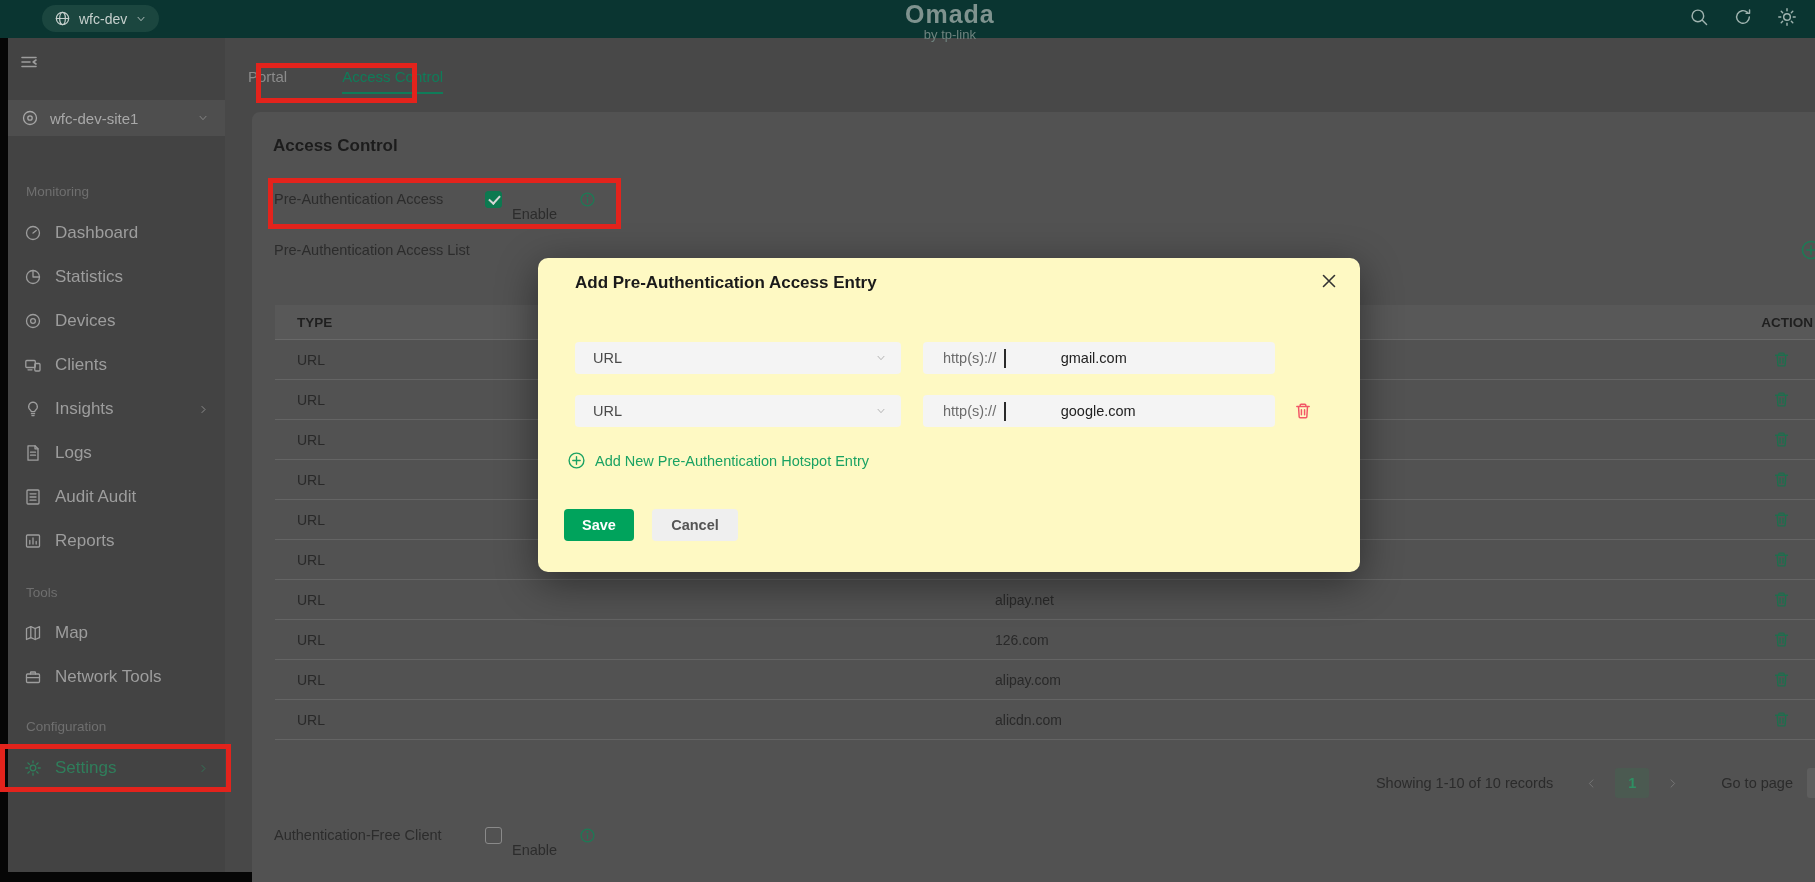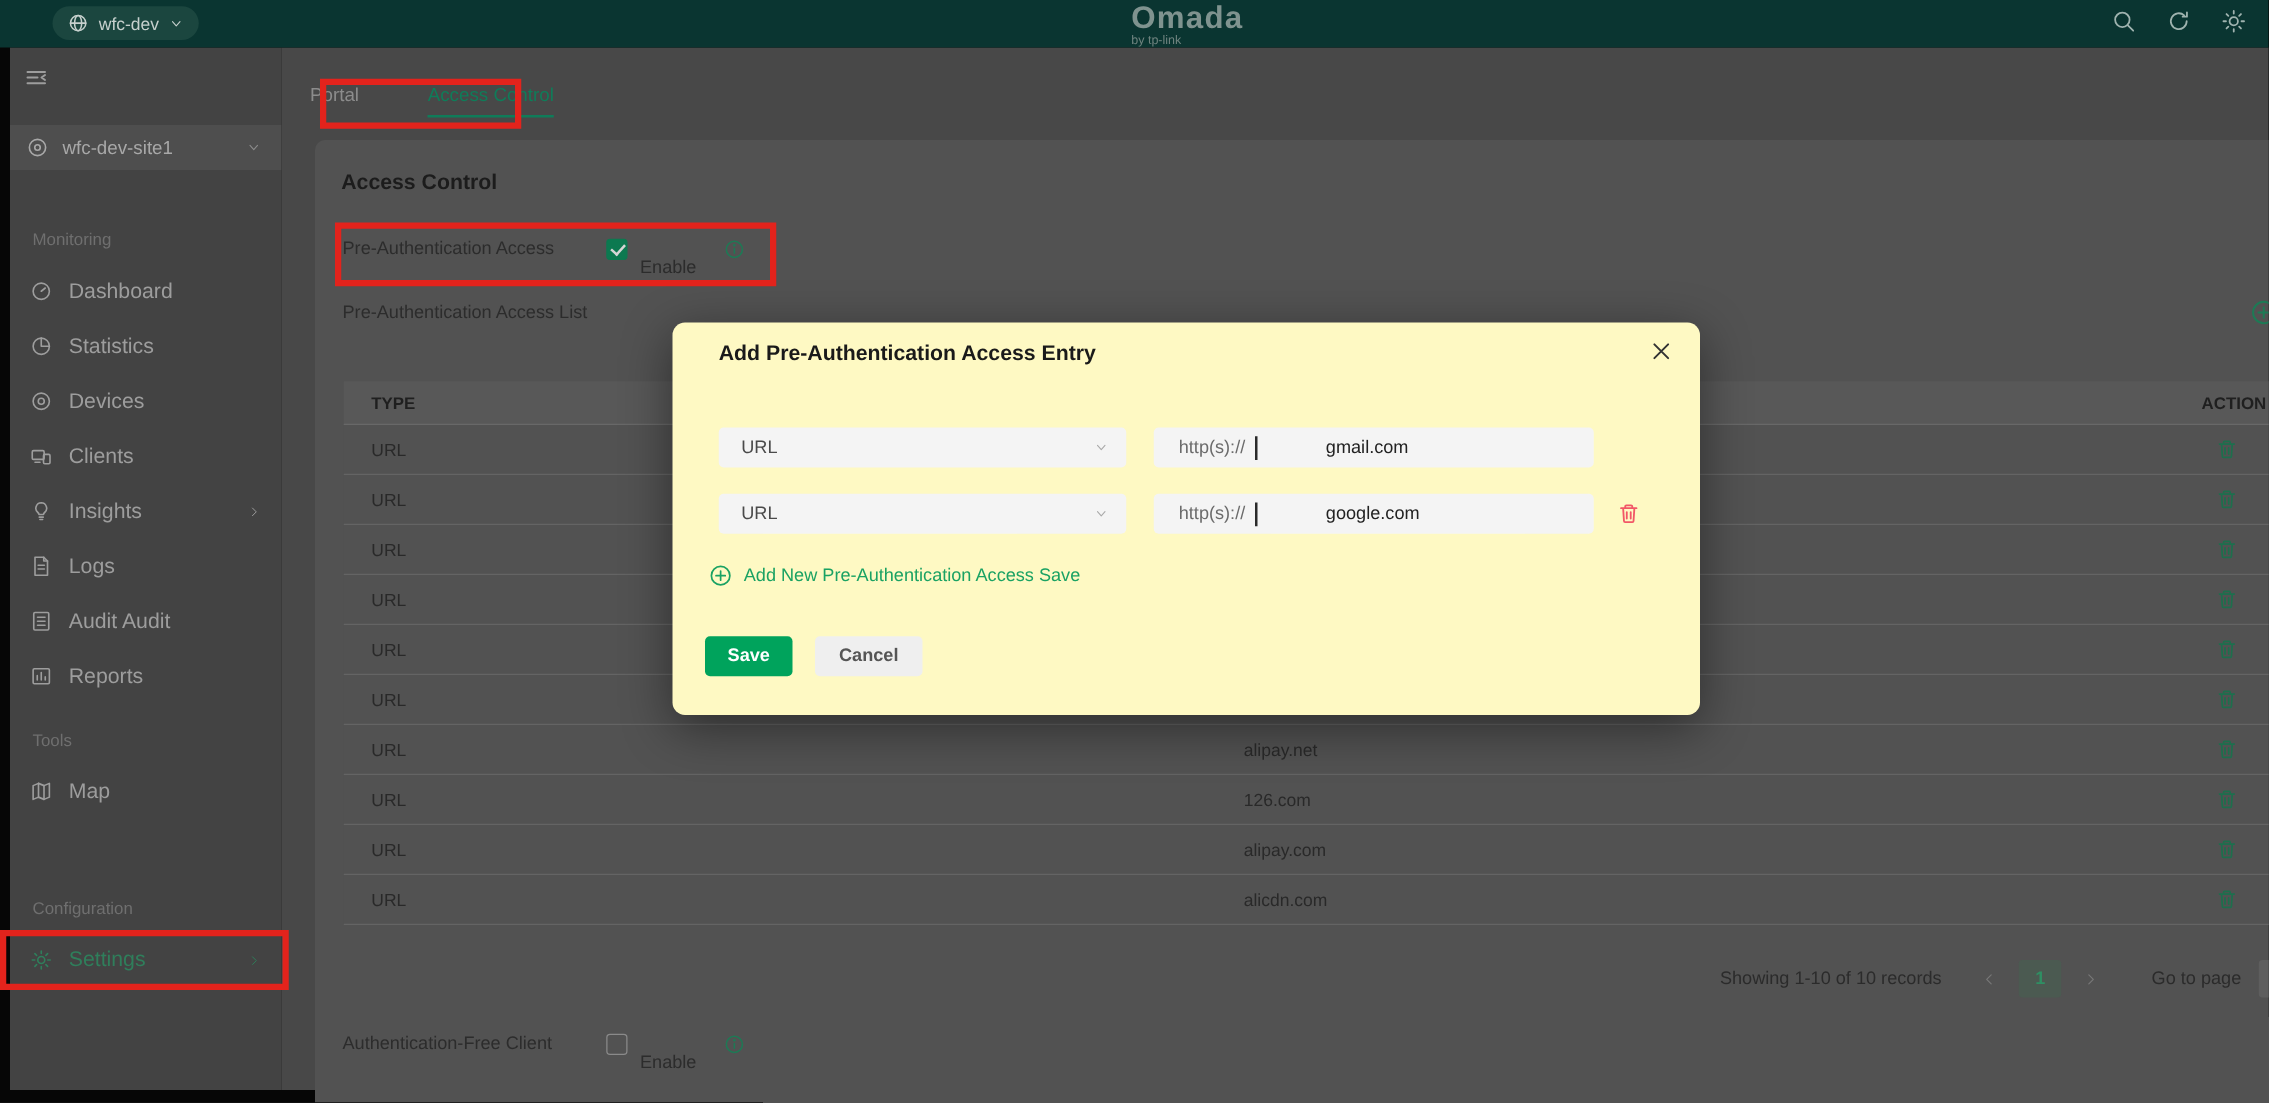--- a/index.html
+++ b/index.html
@@ -10,21 +10,21 @@
   }
   svg { display:block; }
   .ic { stroke:currentColor; fill:none; stroke-width:1.3; stroke-linecap:round; stroke-linejoin:round; }
 
   
   .hd { position:absolute; left:0; top:0; width:1815px; height:38px; background:#0a3531; z-index:5; }
   .hd-chip { position:absolute; left:42px; top:5px; height:27px; padding:0 12px; border-radius:14px;
     background:#1b463f; color:#c6d0cd; display:flex; align-items:center; gap:8px; font-size:14px; }
   .hd-logo { position:absolute; left:905px; top:2px; color:#7f938f; text-align:center; line-height:1; }
   .hd-logo .lg { font-size:25px; font-weight:bold; letter-spacing:1px; }
-  .hd-logo .lgs { font-size:10px; text-align:left; margin-top:1px; color:#6f837f; }
+  .hd-logo .lgs { font-size:13px; text-align:center; margin-top:1px; color:#6f837f; }
   .hd-icons { position:absolute; right:18px; top:7px; display:flex; gap:24px; color:#9fb3af; }
 
   
   .sb { position:absolute; left:8px; top:38px; width:217px; height:834px; background:#434343; z-index:2; color:#9d9d9d; }
   .sb-collapse { position:absolute; left:11px; top:14px; color:#9d9d9d; }
   .site-row { position:absolute; left:0; top:62px; width:217px; height:36px; background:#4e4e4e;
     display:flex; align-items:center; gap:11px; padding-left:13px; font-size:15px; color:#a8a8a8; }
   .site-chev { position:absolute; right:16px; color:#8b8b8b; }
   .sb-label { position:absolute; left:18px; font-size:13.5px; color:#6f6f6f; }
   .sb-item { position:absolute; left:0; width:217px; height:40px; display:flex; align-items:center;
@@ -238,20 +238,27 @@
 
     <div class="sb-label" style="top:547px">Tools</div>
 
     <div class="sb-item" style="top:575px">
       <svg class="ic" width="18" height="18" viewBox="0 0 18 18">
           <path d="M2.5 4.5l4.3-1.8 4.4 1.8 4.3-1.8v11l-4.3 1.8-4.4-1.8-4.3 1.8z"></path>
           <path d="M6.8 2.7v11M11.2 4.5v11"></path>
         </svg>
       <span>Map</span>
     </div>
+    <div class="sb-item" style="top:619px">
+      <svg class="ic" width="18" height="18" viewBox="0 0 18 18">
+          <rect x="2.5" y="6" width="13" height="8.5" rx="1"></rect>
+          <path d="M6.5 6V4.8c0-.5.4-.8.8-.8h3.4c.4 0 .8.3.8.8V6M2.5 9.7h13"></path>
+        </svg>
+      <span>Network Tools</span>
+    </div>
 
     <div class="sb-label" style="top:681px">Configuration</div>
 
     <div class="sb-item green" style="top:710px">
       <svg class="ic" width="18" height="18" viewBox="0 0 18 18">
           <circle cx="9" cy="9" r="2.8"></circle>
           <path d="M9 1.8v2M9 14.2v2M1.8 9h2M14.2 9h2M3.9 3.9l1.4 1.4M12.7 12.7l1.4 1.4M14.1 3.9l-1.4 1.4M5.3 12.7l-1.4 1.4"></path>
         </svg>
       <span>Settings</span>
       <span class="chev-r">
@@ -473,21 +480,21 @@
       </span>
     </div>
 
     <div class="m-addlink">
       <span>
         <svg class="ic" width="19" height="19" viewBox="0 0 18 18">
             <circle cx="9" cy="9" r="7"></circle>
             <path d="M9 5.5v7M5.5 9h7"></path>
           </svg>
       </span>
-      <span>Add New Pre-Authentication Access Save</span>
+      <span>Add New Pre-Authentication Hotspot Entry</span>
     </div>
 
     <div class="m-btns">
       <div class="btn btn-save">Save</div>
       <div class="btn btn-cancel">Cancel</div>
     </div>
   </div>
 
 </div>
 

